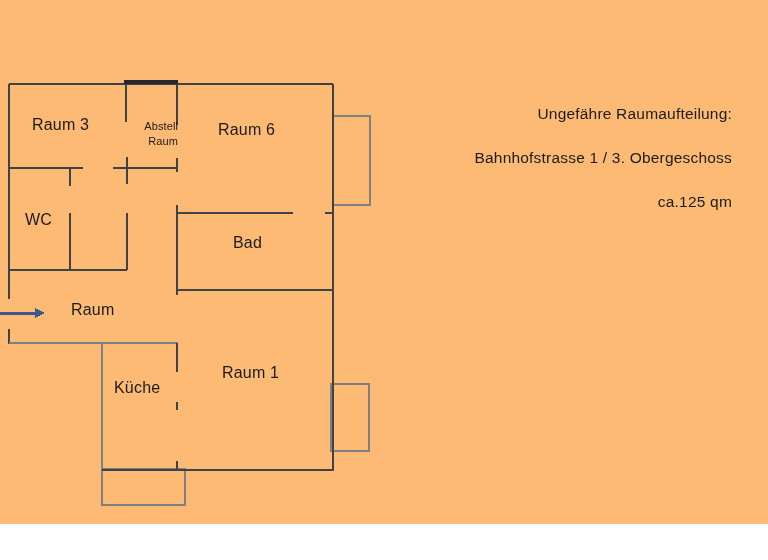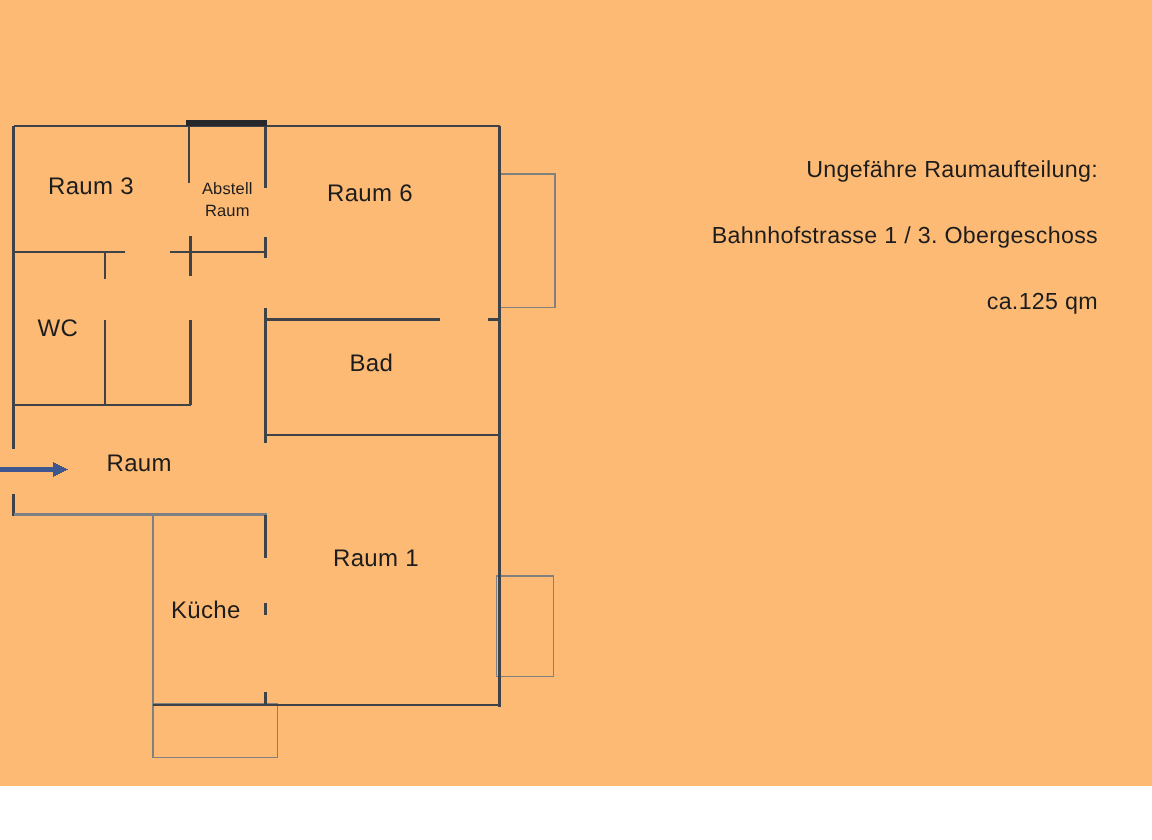--- a/index.html
+++ b/index.html
@@ -6,21 +6,21 @@
   .page{
     position:relative;width:768px;height:524px;background:#fdba74;overflow:hidden;
     font-family:"Liberation Sans",sans-serif;color:#1c1c1c;padding-left:20px;
   }
   svg.plan{position:absolute;left:0;top:0;}
   line.w{stroke:#3f4347;stroke-width:1.5;}
   line.t{stroke:#26282b;stroke-width:3.5;}
   line.g{stroke:#7d8186;stroke-width:1.4;}
   rect.b{stroke:#808080;stroke-width:1.3;fill:none;}
   .room-label{position:absolute;font-size:16px;line-height:1;letter-spacing:.2px;white-space:nowrap;}
-  .abstell-label{position:absolute;left:125px;top:119px;width:53px;font-size:11px;line-height:15px;text-align:center;letter-spacing:.1px;}
+  .abstell-label{position:absolute;left:125px;top:119px;width:53px;font-size:11px;line-height:15px;text-align:right;letter-spacing:.1px;}
   .annotation{position:absolute;left:420px;top:103px;width:312px;text-align:right;font-size:15.5px;line-height:22px;letter-spacing:.2px;}
   .annotation .spaced{margin-top:22px;}
 </style>
 </head>
 <body>
 
 <div class="page">
 
   <svg class="plan" width="768" height="560" viewBox="0 0 768 560" shape-rendering="crispEdges">
 
@@ -71,21 +71,21 @@
 
   <div class="room-label" style="left:32px;top:117px;">Raum 3</div>
   <div class="abstell-label">
     <div>Abstell</div>
     <div>Raum</div>
   </div>
   <div class="room-label" style="left:218px;top:122px;">Raum 6</div>
   <div class="room-label" style="left:25px;top:212px;">WC</div>
   <div class="room-label" style="left:233px;top:235px;">Bad</div>
   <div class="room-label" style="left:71px;top:302px;">Raum</div>
-  <div class="room-label" style="left:114px;top:400px;">Küche</div>
+  <div class="room-label" style="left:114px;top:380px;">Küche</div>
   <div class="room-label" style="left:222px;top:365px;">Raum 1</div>
 
   <div class="annotation">
     <div>Ungefähre Raumaufteilung:</div>
     <div class="spaced">Bahnhofstrasse 1 / 3. Obergeschoss</div>
     <div class="spaced">ca.125 qm</div>
   </div>
 
 </div>
 

